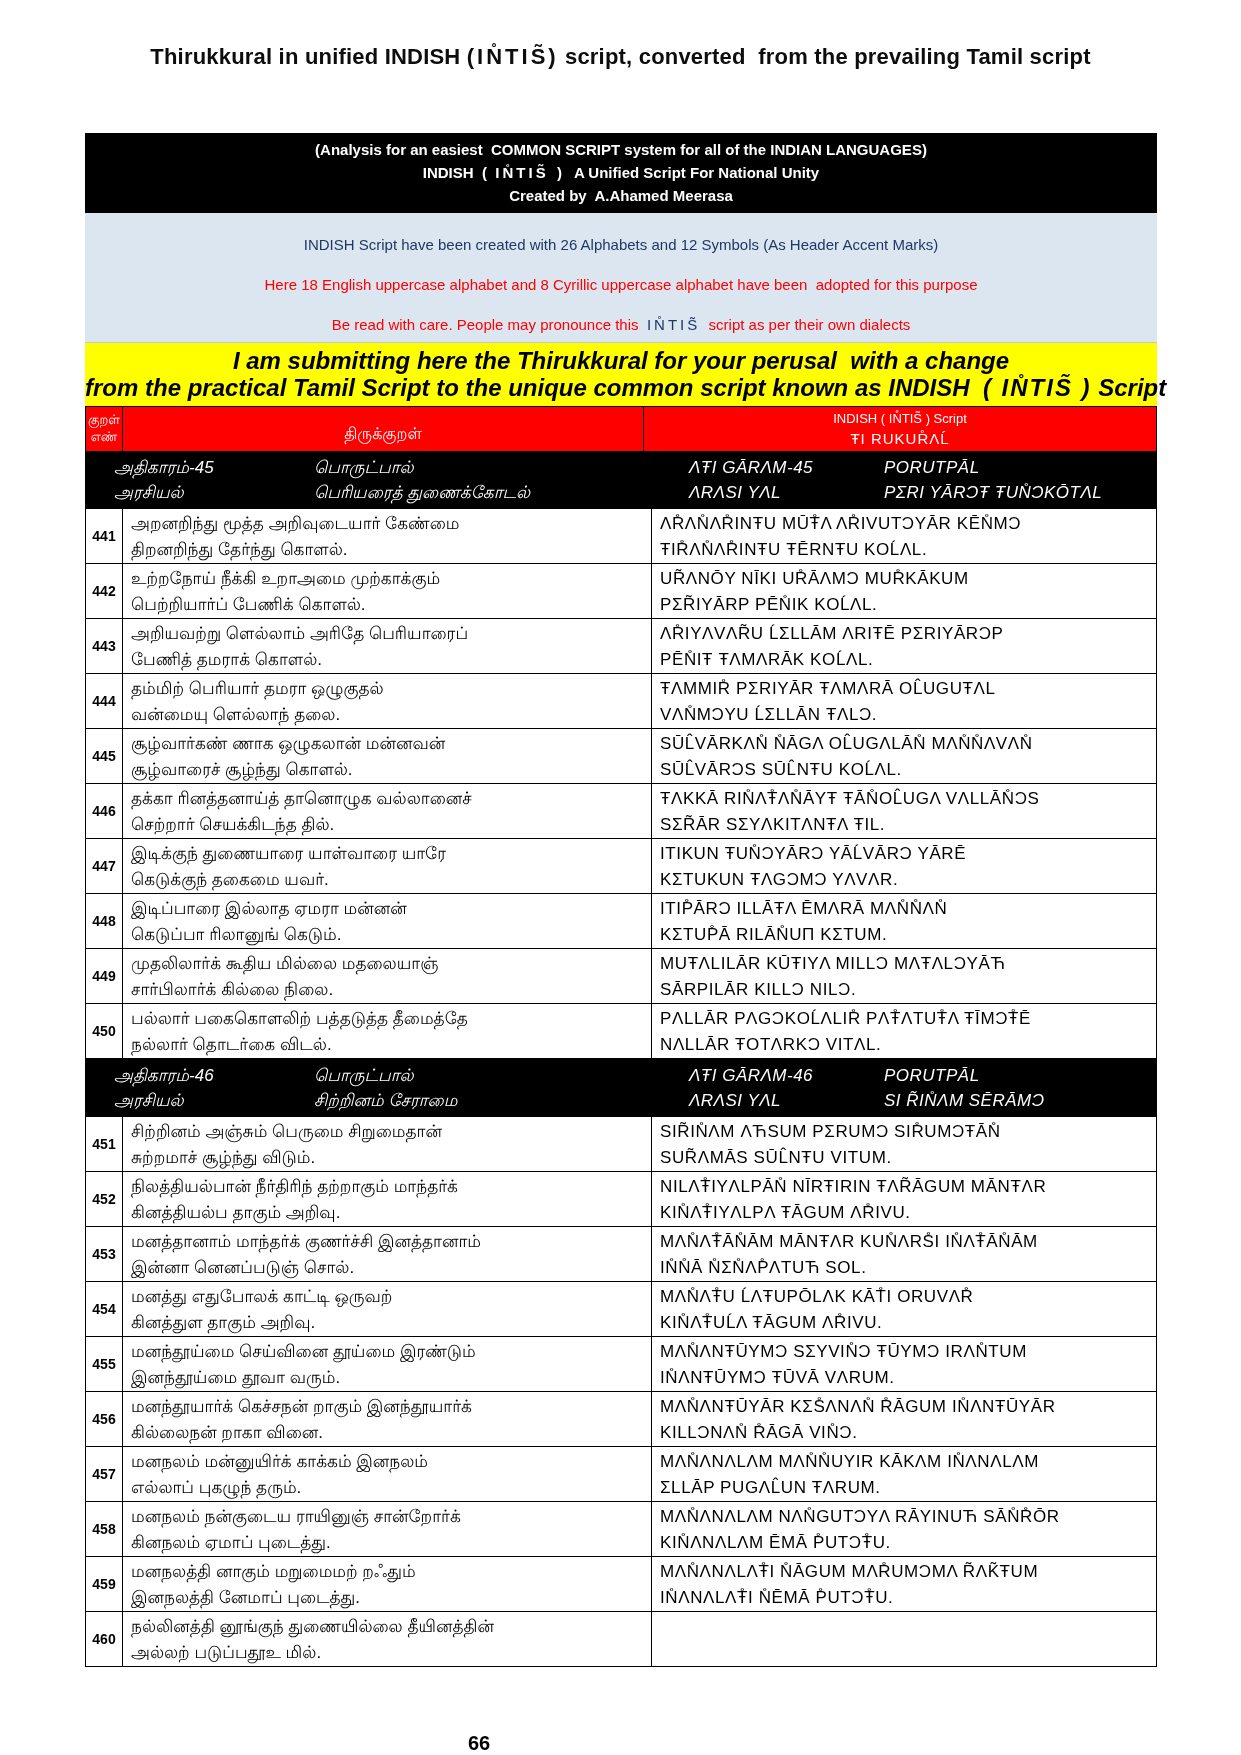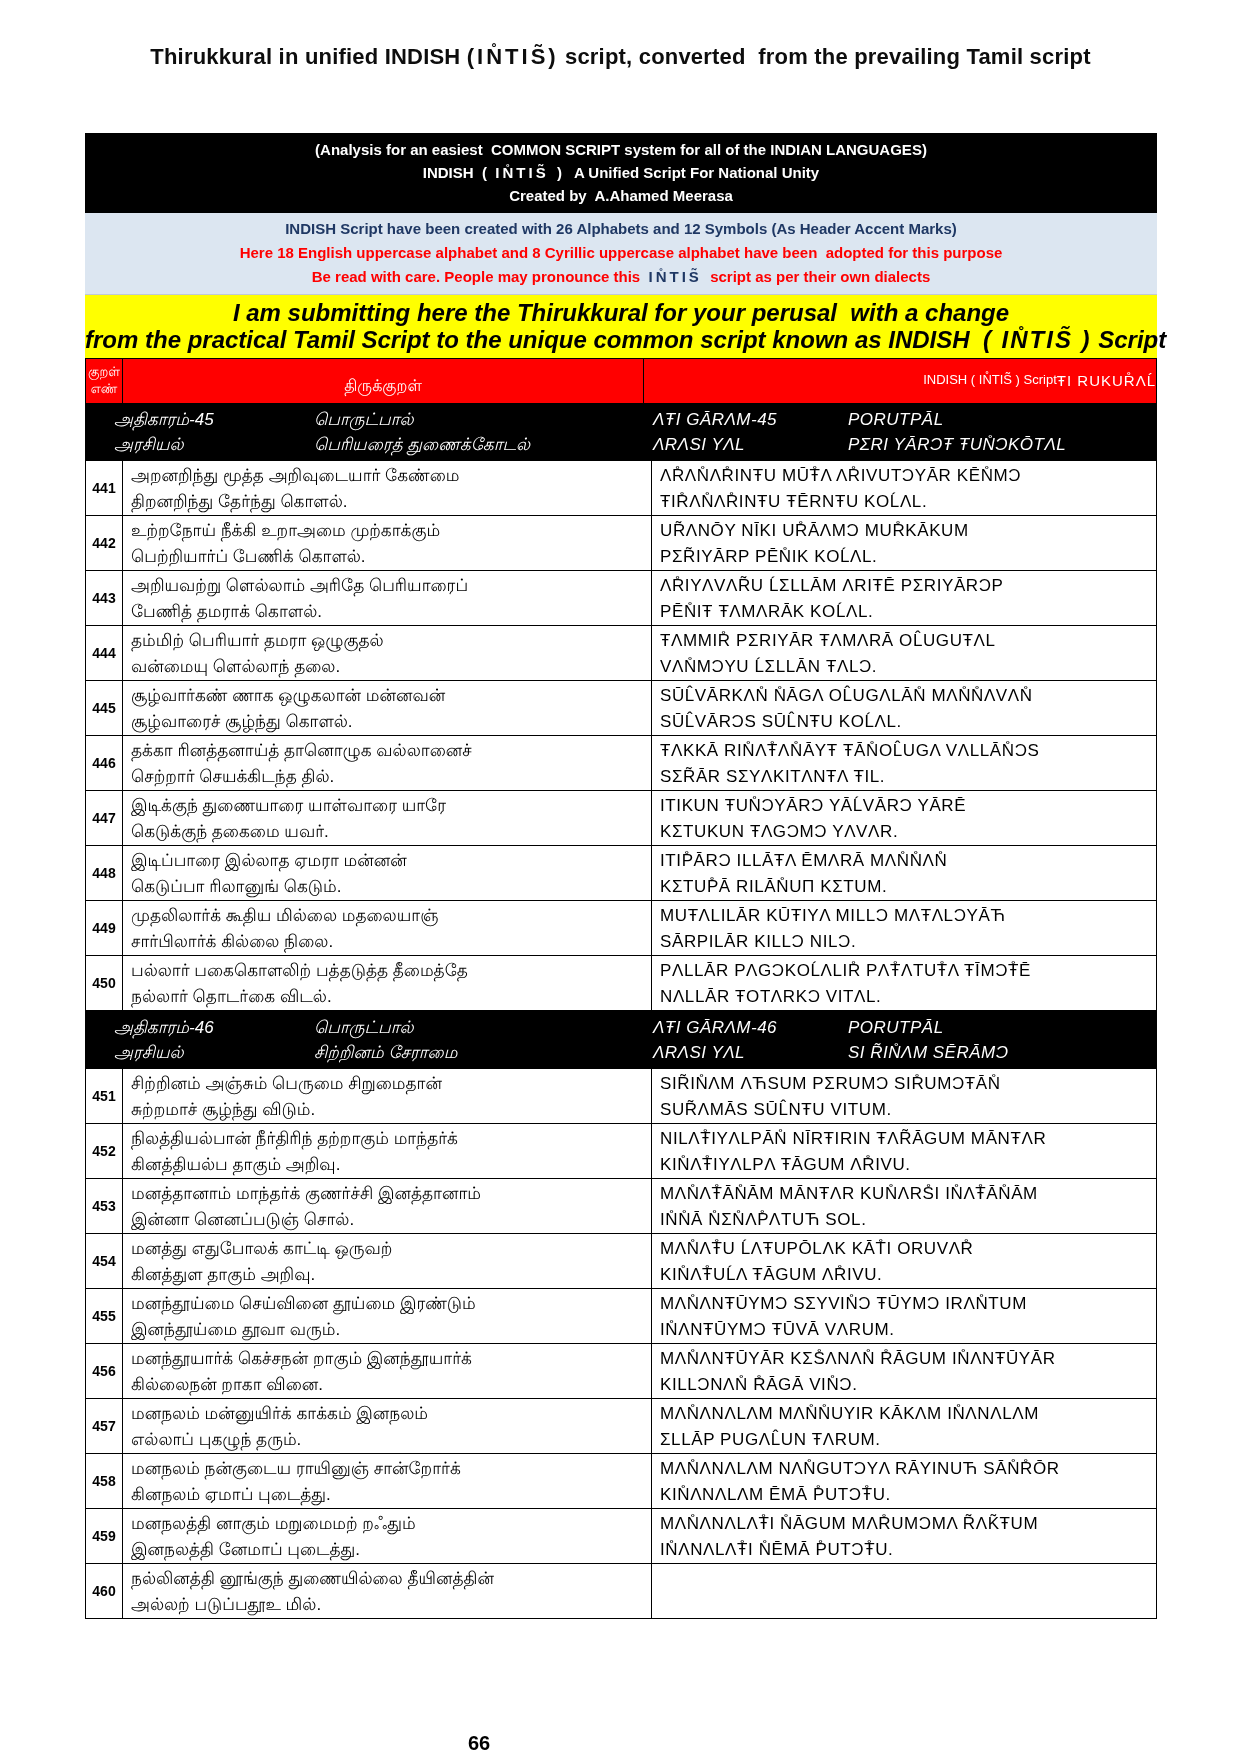--- a/index.html
+++ b/index.html
@@ -15,43 +15,43 @@
   .sheet{position:absolute;left:85px;top:133px;width:1072px;}
   .pre{white-space:pre;}
 
   
   .band-black{background:#000;color:#fff;text-align:center;padding:5px 0 6px 0;}
   .band-black .bl{font-size:15px;font-weight:bold;line-height:23px;}
   .band-black .intis{letter-spacing:3px;}
 
   
   .band-blue{background:#dce6f1;text-align:center;padding:4px 0 5px 0;border-bottom:1px solid #bfc9d6;}
-  .band-blue .note{font-size:15px;font-weight:bold;line-height:24px;}
+  .band-blue .note{font-size:15px;font-weight:normal;line-height:24px;margin-top:16px;}
   .note-blue{color:#1f3864;}
   .note-red{color:#ff0000;}
   .band-blue .intis{color:#1f3864;letter-spacing:3px;}
 
   
   .band-yellow{background:#ffff00;color:#000;text-align:center;padding:4px 0 5px 0;}
   .band-yellow .yl{font-size:24px;font-weight:bold;line-height:27px;font-style:italic;}
   .band-yellow .intis{letter-spacing:2px;font-weight:600;}
 
   
   .thead{display:flex;background:#ff0000;color:#fff;border:1px solid #000;border-bottom:none;}
   .thead .c1{width:36px;border-right:1px solid #000;display:flex;flex-direction:column;
              justify-content:space-between;padding:5px 0;text-align:center;font-size:13px;}
   .thead .c2{width:520px;border-right:1px solid #000;display:flex;align-items:flex-end;
              justify-content:center;padding-bottom:6px;font-size:16px;}
-  .thead .c3{flex:1;display:flex;flex-direction:row;justify-content:flex-end;
-             padding:13px 0;text-align:center;}
+  .thead .c3{flex:1;display:flex;flex-direction:column;justify-content:space-between;
+             padding:4px 0;text-align:center;}
   .thead .c3 .h1{font-size:13px;}
   .thead .c3 .h2{font-size:15px;letter-spacing:1px;}
 
   
-  .section{display:flex;background:#000;color:#fff;border-left:1px solid #000;border-right:1px solid #000;}
+  .section{display:flex;background:#000;color:#fff;border-left:1px solid #000;border-right:1px solid #000;gap:36px;}
   .sec-left{width:557px;padding:4px 0;}
   .sec-right{flex:1;padding:4px 0;}
   .sec-row{display:flex;line-height:25px;}
   .sec-left .a{width:200px;padding-left:28px;font-style:italic;font-size:17px;}
   .sec-left .b{flex:1;font-style:italic;font-size:17px;}
   .sec-right .a{width:195px;padding-left:10px;font-style:italic;font-size:17px;letter-spacing:0.5px;}
   .sec-right .b{flex:1;font-style:italic;font-size:17px;letter-spacing:0.5px;}
 
   
   .rows{border-left:1px solid #000;border-right:1px solid #000;}

